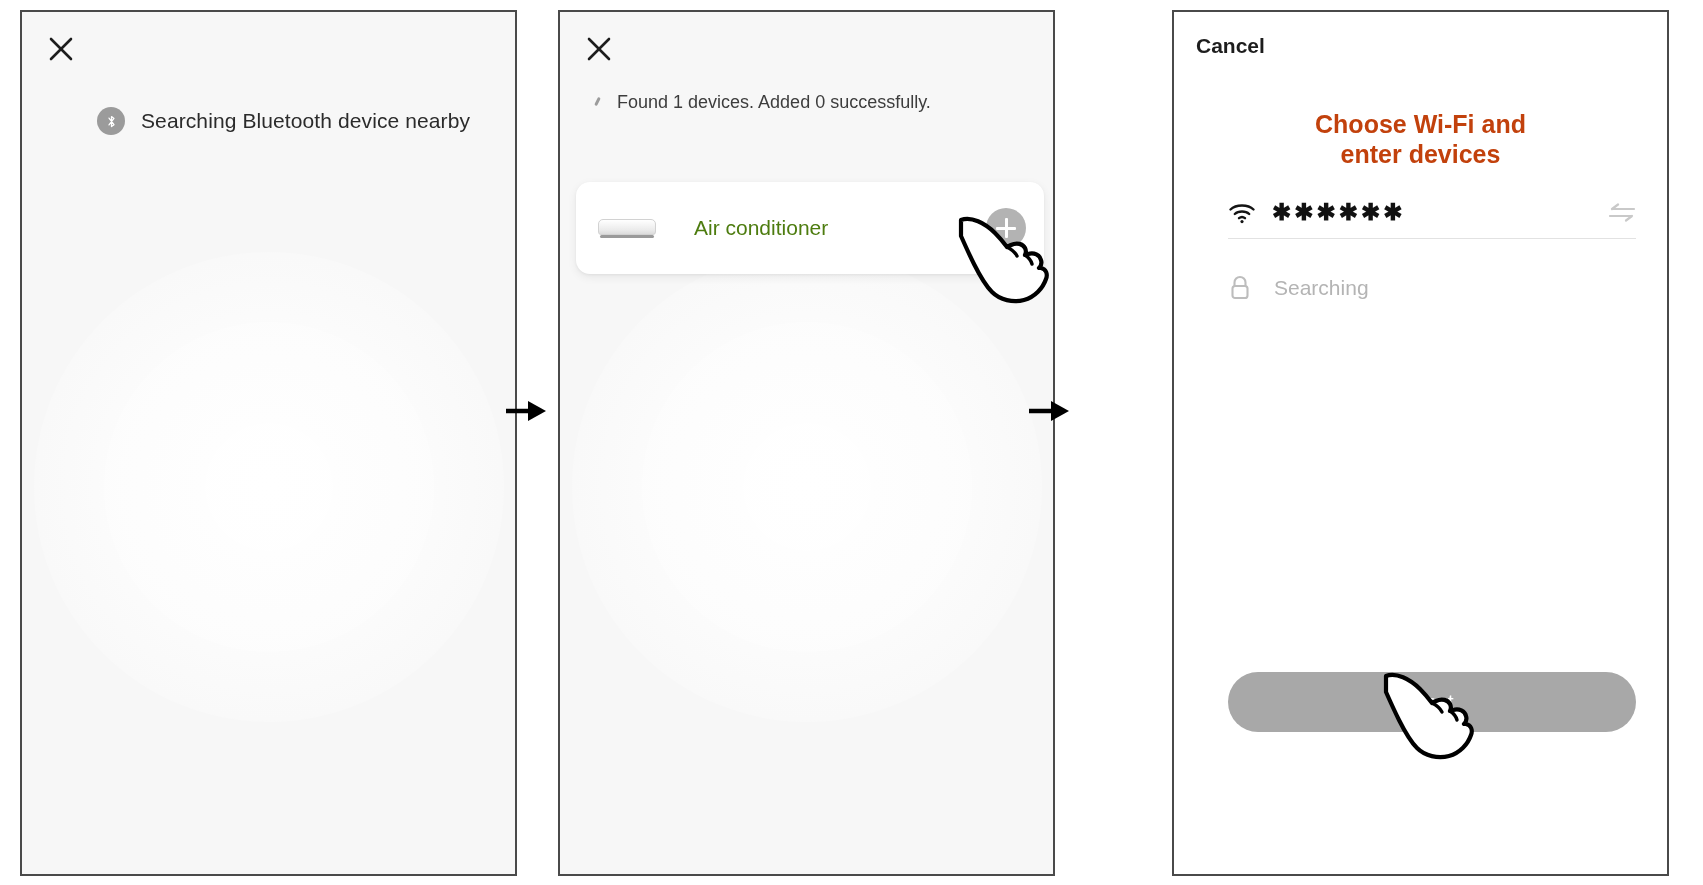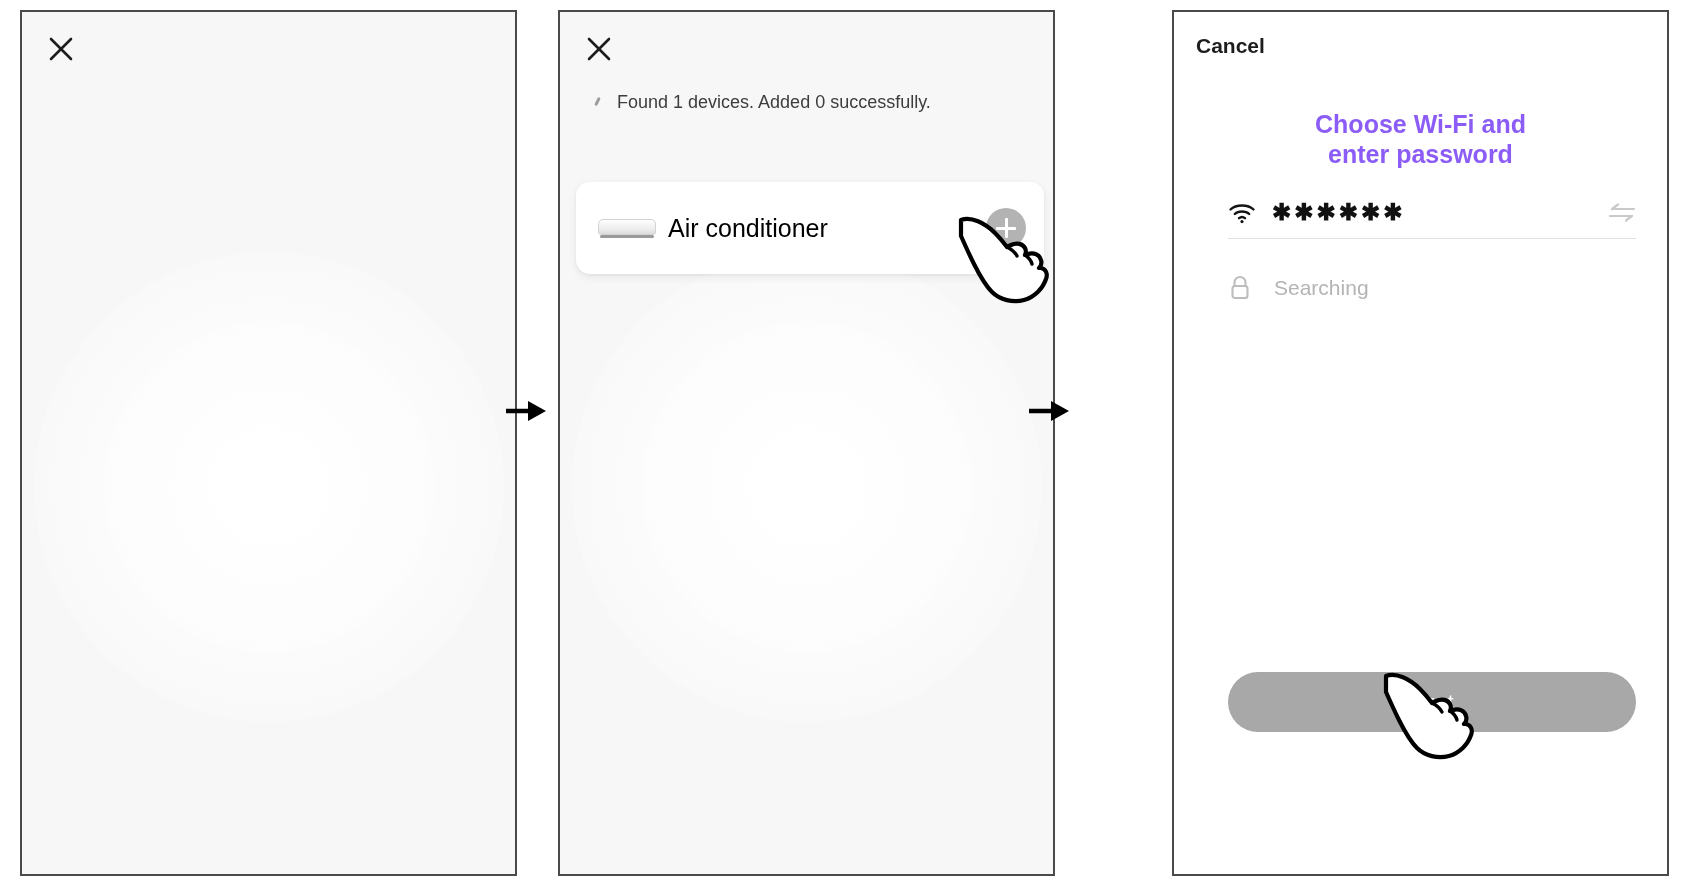--- a/index.html
+++ b/index.html
@@ -150,23 +150,23 @@
     border: 1px solid #d2d2d2;
   }
   .ac-icon .bar {
     position: absolute;
     left: 2px; bottom: 3px;
     width: 54px; height: 3px;
     border-radius: 2px;
     background: #9a9a9a;
   }
   .device-name {
-    margin-left: 12px;
-    font-size: 25px;
-    color: #000000;
+    margin-left: 38px;
+    font-size: 21px;
+    color: #4d7c0f;
   }
   .add-btn {
     margin-left: auto;
     width: 40px; height: 40px;
     border-radius: 50%;
     background: #b3b3b3;
     display: flex;
     align-items: center;
     justify-content: center;
     cursor: pointer;
@@ -194,21 +194,21 @@
     cursor: pointer;
   }
   .p3-title {
     position: absolute;
     left: 0; right: 0;
     top: 98px;
     text-align: center;
     font-size: 25px;
     font-weight: bold;
     line-height: 1.18;
-    color: #8b5cf6;
+    color: #c2410c;
   }
   .field {
     position: absolute;
     left: 54px;
     width: 408px;
     height: 52px;
     display: flex;
     align-items: center;
     border-bottom: 1px solid #e2e2e2;
   }
@@ -289,20 +289,28 @@
     <div class="glow g-mid" style="top:310px"></div>
     <div class="glow g-inner" style="top:385px"></div>
 
     <div class="close-btn" style="left:22px; top:20px">
       <svg viewBox="0 0 34 34">
         <line x1="7" y1="7" x2="27" y2="27" stroke="#1d1d1d" stroke-width="2.6" stroke-linecap="round"></line>
         <line x1="27" y1="7" x2="7" y2="27" stroke="#1d1d1d" stroke-width="2.6" stroke-linecap="round"></line>
       </svg>
     </div>
 
+    <div class="search-row">
+      <span class="bt-badge">
+        <svg viewBox="0 0 24 24">
+          <path d="M8 6.5 L16 17 L12 20 L12 4 L16 7 L8 17.5" fill="none" stroke="#ffffff" stroke-width="2" stroke-linecap="round" stroke-linejoin="round"></path>
+        </svg>
+      </span>
+      <span class="search-text">Searching Bluetooth device nearby</span>
+    </div>
   </div>
 
   <div class="panel p2">
     <div class="glow g-outer" style="top:240px"></div>
     <div class="glow g-mid" style="top:310px"></div>
     <div class="glow g-inner" style="top:385px"></div>
 
     <div class="close-btn" style="left:22px; top:20px">
       <svg viewBox="0 0 34 34">
         <line x1="7" y1="7" x2="27" y2="27" stroke="#1d1d1d" stroke-width="2.6" stroke-linecap="round"></line>
@@ -324,21 +332,21 @@
       <span class="add-btn"></span>
     </div>
   </div>
 
   <div class="panel p3">
 
     <div class="cancel-btn">Cancel</div>
 
     <div class="p3-title">
       <div>Choose Wi-Fi and</div>
-      <div>enter password</div>
+      <div>enter devices</div>
     </div>
 
     <div class="field wifi">
       <span class="ic">
         <svg width="28" height="22" viewBox="0 0 28 22">
           <path d="M2.5 7.5 C8 2.2 20 2.2 25.5 7.5" fill="none" stroke="#141414" stroke-width="2.4" stroke-linecap="round"></path>
           <path d="M6.8 12 C10.4 8.6 17.6 8.6 21.2 12" fill="none" stroke="#141414" stroke-width="2.4" stroke-linecap="round"></path>
           <path d="M11 16.2 C12.7 14.7 15.3 14.7 17 16.2" fill="none" stroke="#141414" stroke-width="2.4" stroke-linecap="round"></path>
           <circle cx="14" cy="19.6" r="1.6" fill="#141414"></circle>
         </svg>

